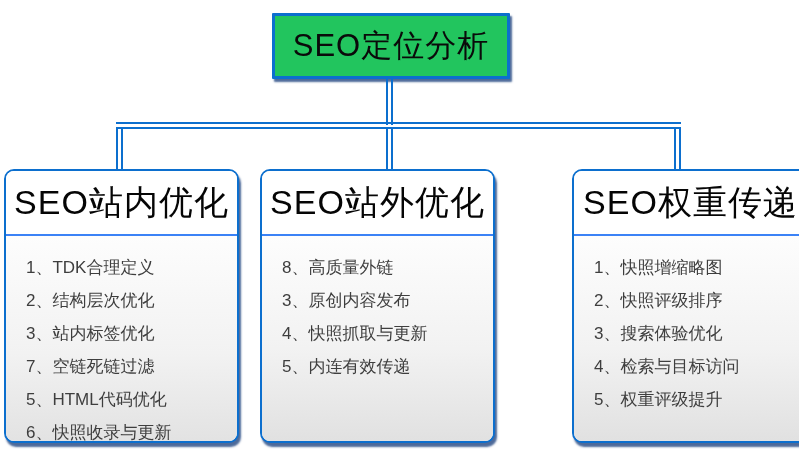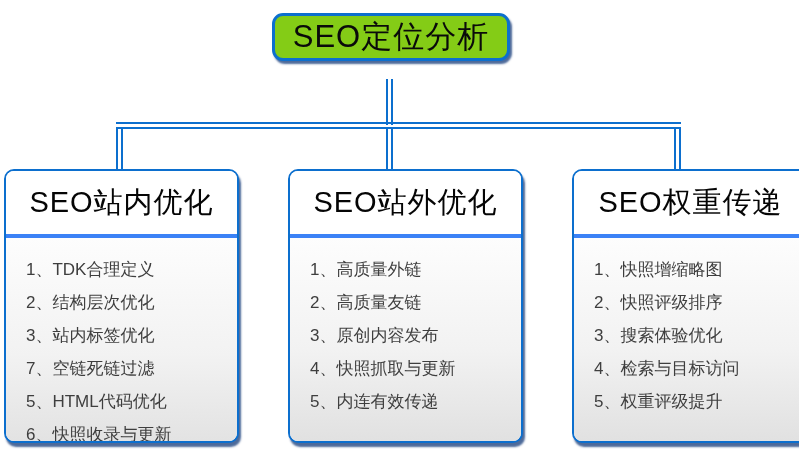--- a/index.html
+++ b/index.html
@@ -34,25 +34,25 @@
   #stem       { left: 386px; top: 79px;  height: 46px; }
   #crossbar   { left: 116px; top: 122px; width: 565px; }
   #drop-left  { left: 116px; top: 127px; height: 44px; }
   #drop-mid   { left: 386px; top: 127px; height: 44px; }
   #drop-right { left: 674px; top: 127px; height: 44px; }
 
   
   .root-node {
     position: absolute;
     left: 272px; top: 13px;
-    width: 238px; height: 48px;
+    width: 238px; height: 66px;
     box-sizing: border-box;
-    background: #84cc16;
+    background: #22c55e;
     border: 3px solid var(--blue);
-    border-radius: 11px;
+    border-radius: 1px;
     box-shadow: 2px 3px 2px var(--shadow);
     display: flex;
     align-items: center;
     justify-content: center;
     font-size: 31px;
     color: #0a0a0a;
     letter-spacing: 1px;
   }
 
   
@@ -63,32 +63,32 @@
     box-sizing: border-box;
     border: 2px solid var(--blue);
     border-radius: 10px;
     background: #ffffff;
     box-shadow: 2px 4px 2px var(--shadow);
     overflow: hidden;
     display: flex;
     flex-direction: column;
   }
   #node-onsite  { left: 4px;   width: 235px; }
-  #node-offsite { left: 288px; width: 235px; }
+  #node-offsite { left: 260px; width: 235px; }
   #node-weight  { left: 558px; width: 237px; margin-left: 14px; }
 
   .node-header {
     height: 63px;
     flex: 0 0 63px;
     background: #ffffff;
-    border-bottom: 4px solid #3b82f6;
+    border-bottom: 2px solid #3b82f6;
     display: flex;
     align-items: center;
     justify-content: center;
-    font-size: 29px;
+    font-size: 34px;
     color: #050505;
     letter-spacing: 1px;
   }
   .node-body {
     flex: 1 1 auto;
     background: linear-gradient(180deg, #fdfdfd 0%, #f2f2f2 55%, #e1e1e1 100%);
     padding: 15px 0 0 20px;
   }
   .node-item {
     font-size: 17px;
@@ -120,22 +120,21 @@
       <div class="node-item">3、站内标签优化</div>
       <div class="node-item">7、空链死链过滤</div>
       <div class="node-item">5、HTML代码优化</div>
       <div class="node-item">6、快照收录与更新</div>
     </div>
   </div>
 
   <div class="node" id="node-offsite">
     <div class="node-header">SEO站外优化</div>
     <div class="node-body">
-      <div class="node-item">1、高质量外链</div>
-      <div class="node-item">2、高质量友链</div>
+      <div class="node-item">8、高质量外链</div>
       <div class="node-item">3、原创内容发布</div>
       <div class="node-item">4、快照抓取与更新</div>
       <div class="node-item">5、内连有效传递</div>
     </div>
   </div>
 
   <div class="node" id="node-weight">
     <div class="node-header">SEO权重传递</div>
     <div class="node-body">
       <div class="node-item">1、快照增缩略图</div>

